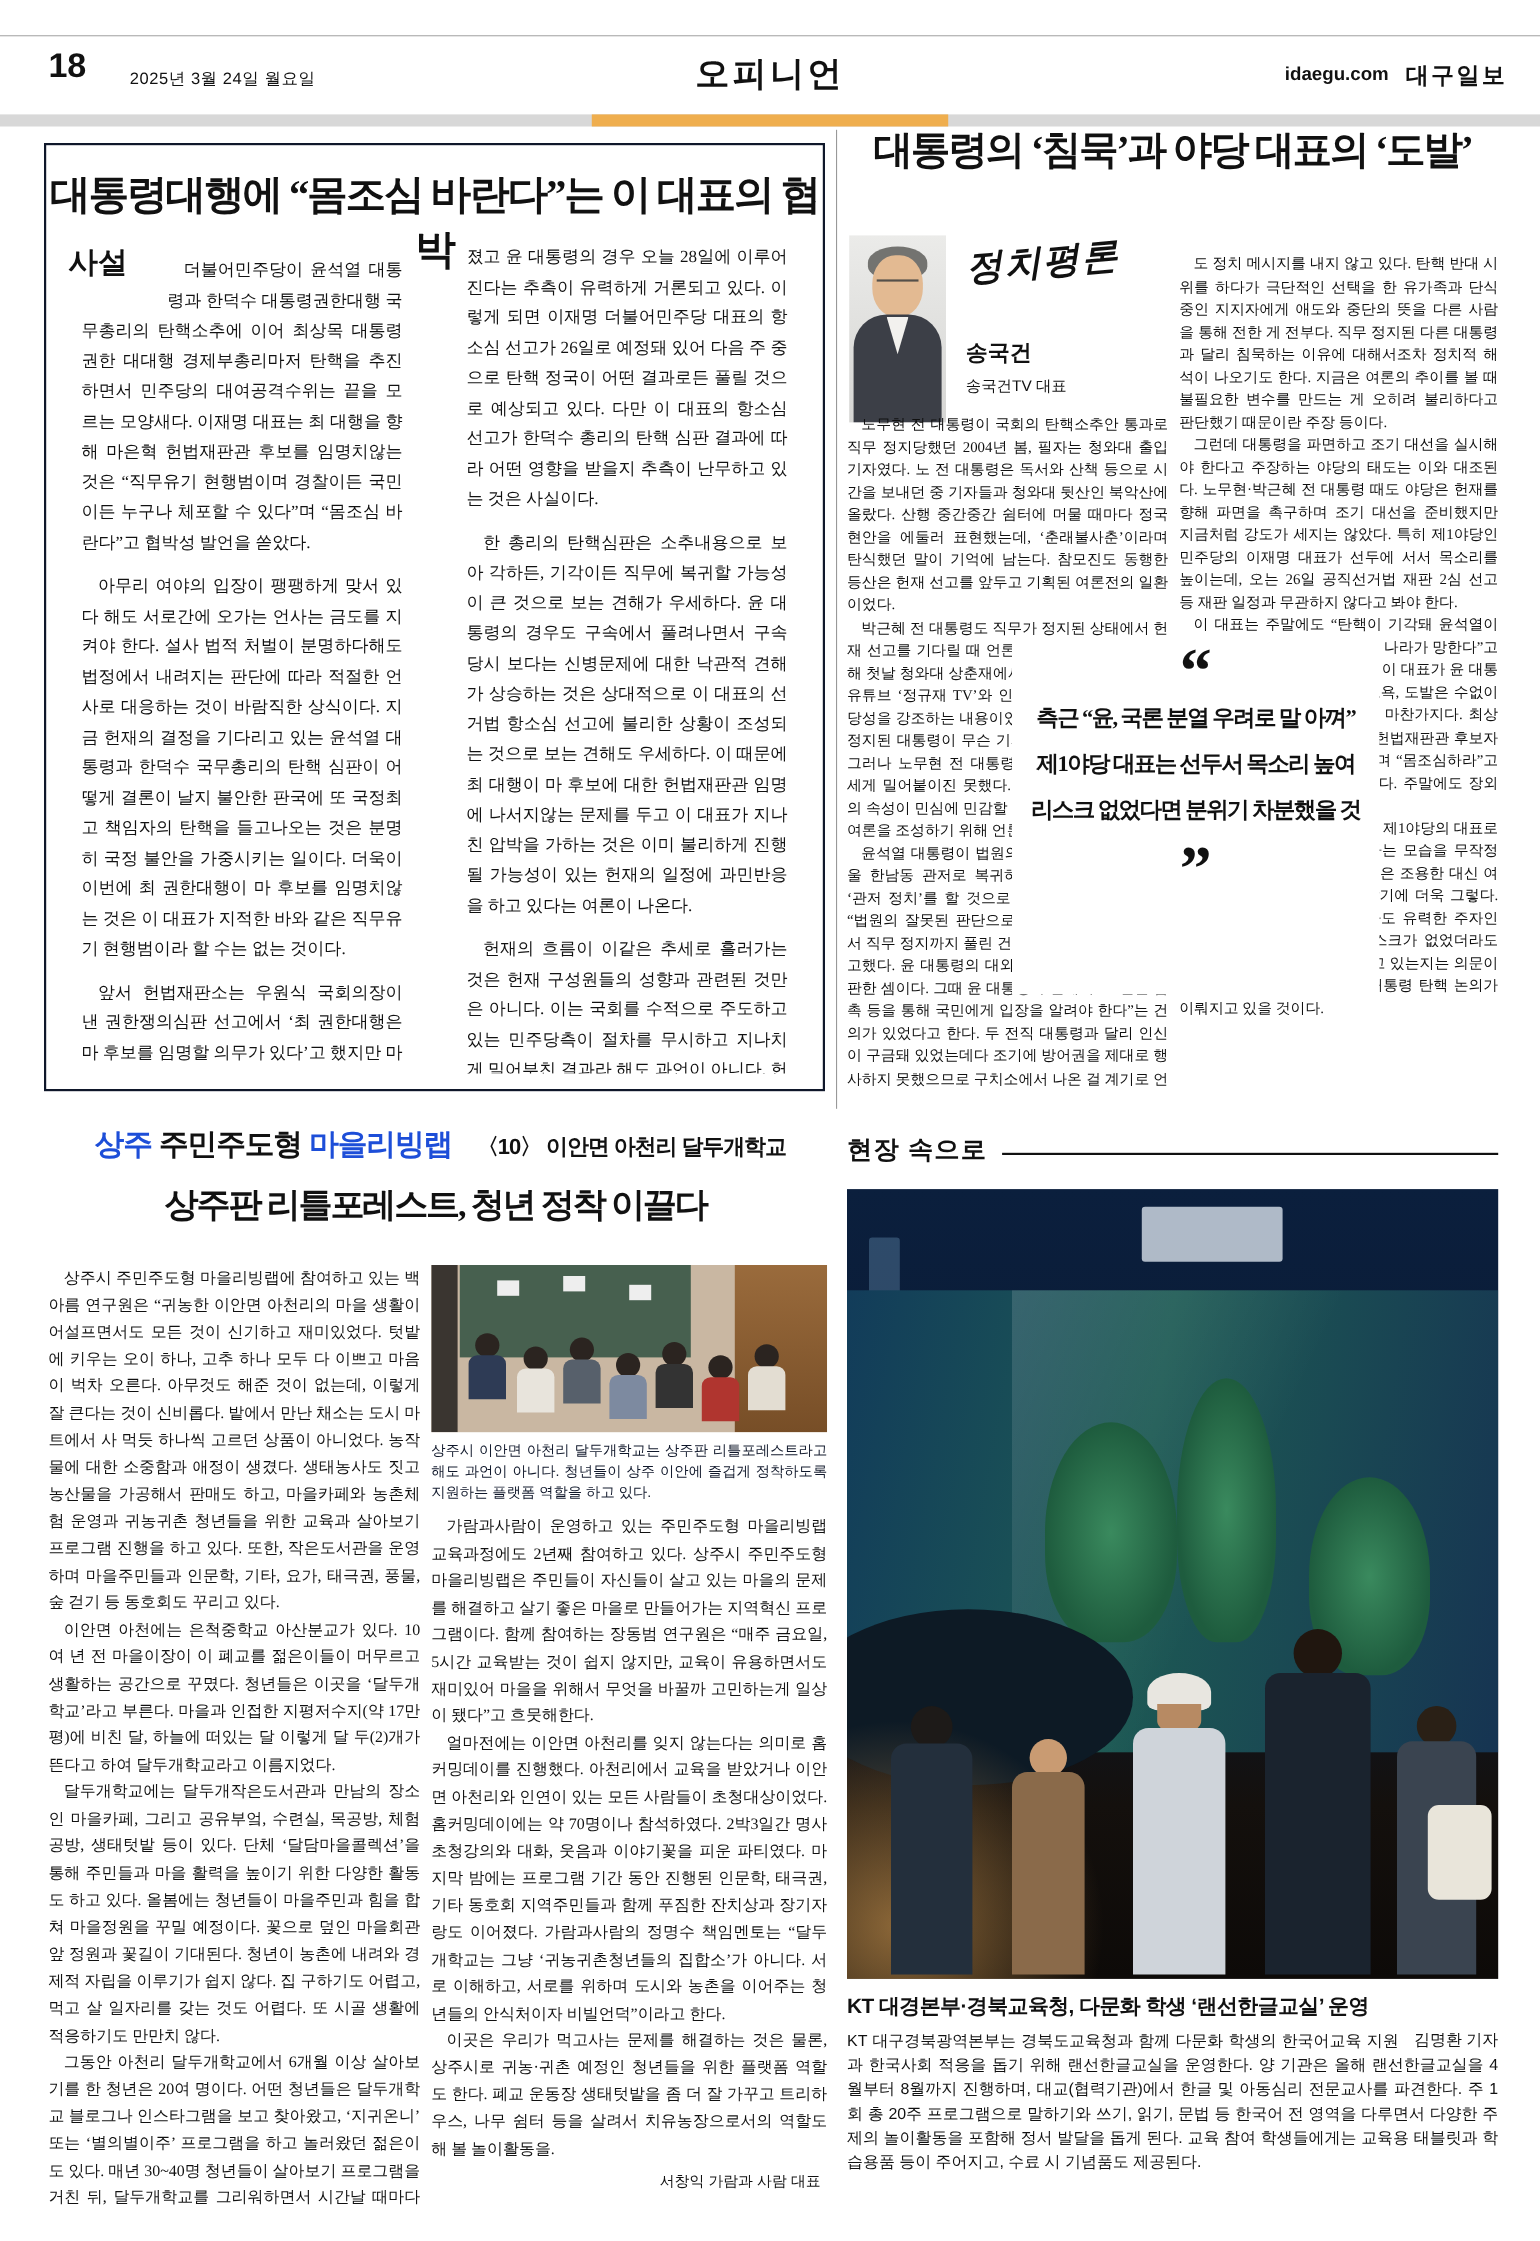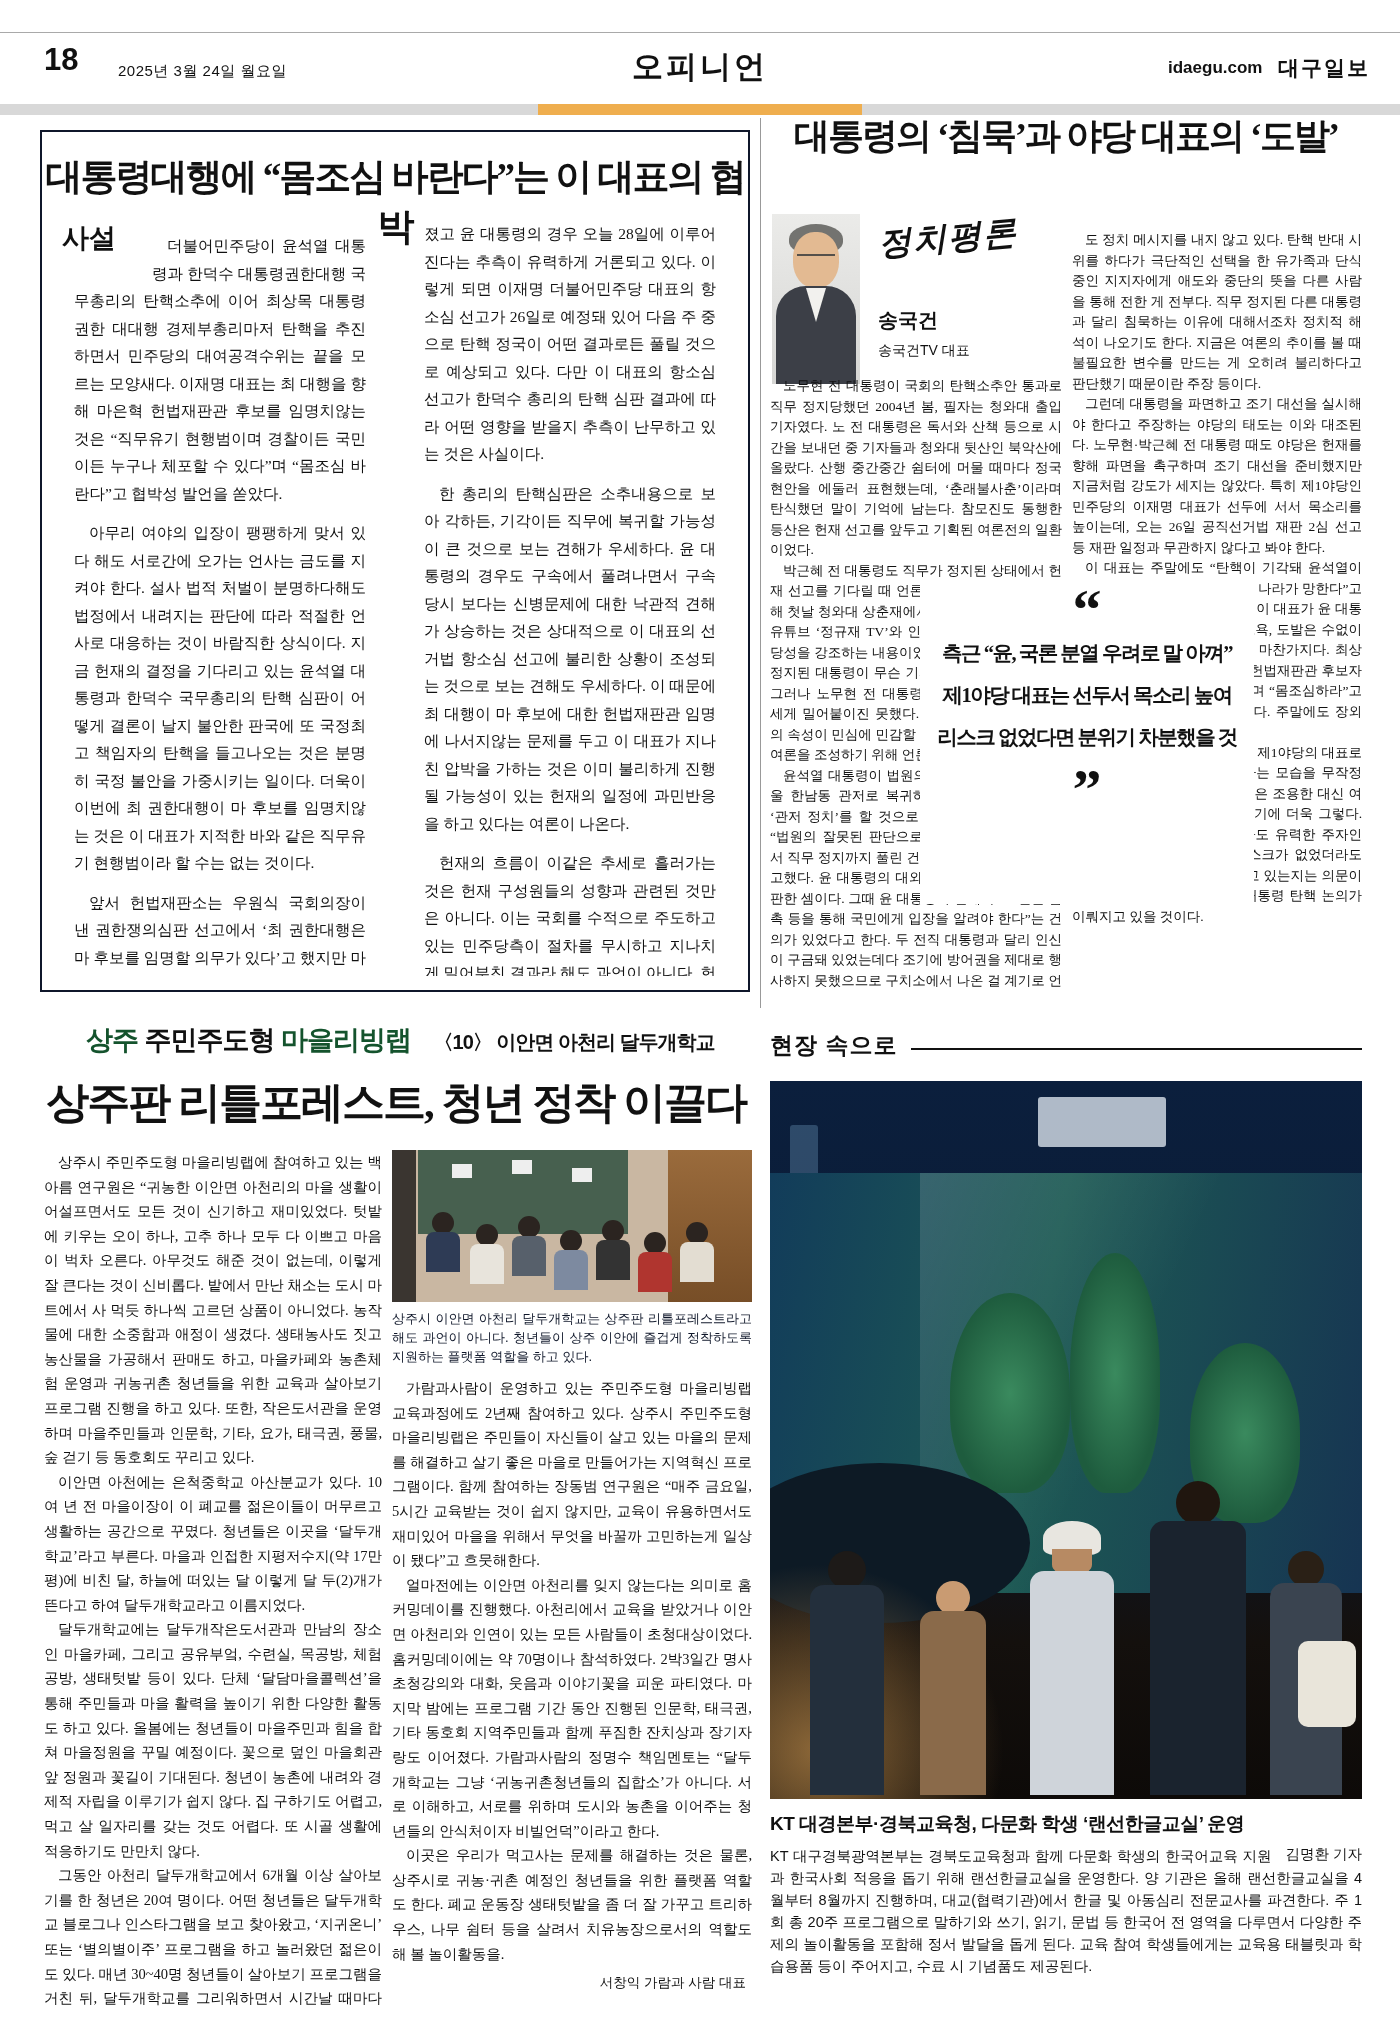--- a/index.html
+++ b/index.html
@@ -46,23 +46,23 @@
   .comm-colB{left:302px;top:118px;width:290px;height:778px;}
   .comm-col p{margin:0;text-indent:13px;}
   .pullquote{position:absolute;left:150px;top:470px;width:334px;height:322px;background:#fff;
        text-align:center;padding-top:6px;}
   .pq-mark{font-size:58px;font-weight:700;line-height:44px;}
   .pq-line{font-size:20.5px;font-weight:700;line-height:42px;letter-spacing:-1.5px;white-space:nowrap;}
   .pq-close{margin-top:10px;}
   
   .feat{position:absolute;left:40px;top:1022px;width:712px;height:992px;}
   .feat-kicker{padding-left:46px;font:800 27px "Liberation Sans",sans-serif;letter-spacing:-1px;}
-  .k-red{color:#14532d;}
+  .k-red{color:#1d4ed8;}
   .k-ep{font-weight:700;font-size:20px;margin-left:16px;color:#111;}
-  .feat-headline{margin-top:16px;text-align:center;font-size:43px;font-weight:700;letter-spacing:-2px;}
+  .feat-headline{margin-top:16px;text-align:center;font-size:31px;font-weight:700;letter-spacing:-2px;}
   .feat-col{position:absolute;overflow:hidden;font-size:14.5px;line-height:24.6px;text-align:justify;}
   .feat-col p{margin:0;text-indent:14px;}
   .feat-colL{left:4px;top:128px;width:338px;height:862px;}
   .feat-colR{left:352px;top:128px;width:360px;height:812px;}
   .class-photo{width:360px;height:152px;position:relative;overflow:hidden;background:#c9b7a2;}
   .cp-board{position:absolute;left:26px;top:0;width:210px;height:84px;background:#47604f;}
   .cp-paper{position:absolute;background:#eee;width:20px;height:14px;}
   .cp-wood{position:absolute;right:0;top:0;width:84px;height:152px;background:linear-gradient(#9a6b3c,#774e27);}
   .cp-door{position:absolute;left:0;top:0;width:24px;height:152px;background:#3a3530;}
   .person{position:absolute;}

